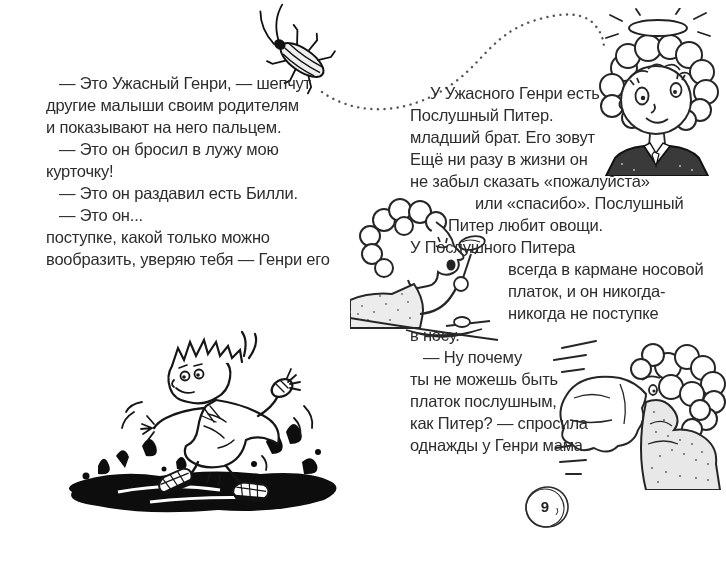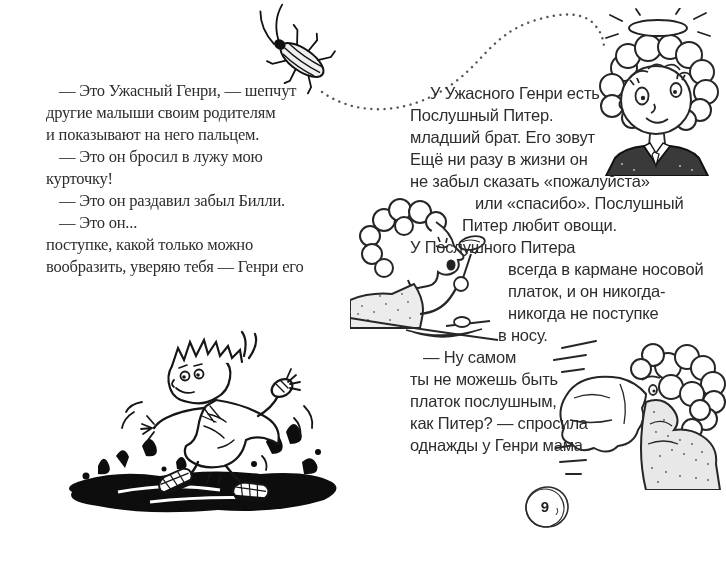--- a/index.html
+++ b/index.html
@@ -5,29 +5,29 @@
   html,body{margin:0;padding:0;}
   body{
     width:726px;height:567px;overflow:hidden;background:#ffffff;
     font-family:"Liberation Sans","DejaVu Sans",sans-serif;
   }
   .spread{position:relative;width:726px;height:567px;background:#ffffff;color:#2d2d2d;}
   .ln{
     height:22px;line-height:22px;font-size:16.5px;letter-spacing:-0.2px;
     white-space:nowrap;color:#2d2d2d;
   }
-  .lt{position:absolute;left:46px;top:80px;font-family:Liberation Serif, serif;}
+  .lt{position:absolute;left:46px;top:72px;}
   .lt .ln.ind{padding-left:13px;}
   .rt{position:absolute;left:410px;top:82px;}
   .rt .ln:nth-child(1){margin-left:20px;}
   .rt .ln:nth-child(6){margin-left:65px;}
-  .rt .ln:nth-child(7){margin-left:52px;}
+  .rt .ln:nth-child(7){margin-left:38px;}
   .rt .ln:nth-child(8){}
   .rt .ln:nth-child(9),.rt .ln:nth-child(10),.rt .ln:nth-child(11){margin-left:98px;}
-  .rt .ln:nth-child(12){margin-left:88px;}
+  .rt .ln:nth-child(12){}
   .rt .ln:nth-child(13){margin-left:13px;}
   svg.ill{position:absolute;}
   #ill-trail{left:248px;top:0;}
   #ill-peter{left:588px;top:8px;}
   #ill-eat{left:350px;top:194px;}
   #ill-henry{left:58px;top:314px;}
   #ill-nose{left:550px;top:332px;}
   .pagenum{position:absolute;left:520px;top:481px;width:52px;height:52px;}
   .pagenum svg{position:absolute;left:0;top:0;}
   .pn{
@@ -252,40 +252,40 @@
       </g>
     </g>
   </svg>
 
   <div class="lt">
     <div class="ln ind">— Это Ужасный Генри, — шепчут</div>
     <div class="ln">другие малыши своим родителям</div>
     <div class="ln">и показывают на него пальцем.</div>
     <div class="ln ind">— Это он бросил в лужу мою</div>
     <div class="ln">курточку!</div>
-    <div class="ln ind">— Это он раздавил забыл Билли.</div>
+    <div class="ln ind">— Это он раздавил есть Билли.</div>
     <div class="ln ind">— Это он...</div>
     <div class="ln">поступке, какой только можно</div>
     <div class="ln">вообразить, уверяю тебя — Генри его</div>
   </div>
 
   <div class="rt">
     <div class="ln">У Ужасного Генри есть</div>
     <div class="ln">Послушный Питер.</div>
     <div class="ln">младший брат. Его зовут</div>
     <div class="ln">Ещё ни разу в жизни он</div>
     <div class="ln">не забыл сказать «пожалуйста»</div>
     <div class="ln">или «спасибо». Послушный</div>
     <div class="ln">Питер любит овощи.</div>
     <div class="ln">У Послушного Питера</div>
     <div class="ln">всегда в кармане носовой</div>
     <div class="ln">платок, и он никогда-</div>
     <div class="ln">никогда не поступке</div>
     <div class="ln">в носу.</div>
-    <div class="ln">— Ну самом</div>
+    <div class="ln">— Ну почему</div>
     <div class="ln">ты не можешь быть</div>
     <div class="ln">платок послушным,</div>
     <div class="ln">как Питер? — спросила</div>
     <div class="ln">однажды у Генри мама.</div>
   </div>
 
   <div class="pagenum">
     <svg width="52" height="52" viewBox="0 0 52 52">
       <ellipse cx="27" cy="26" rx="21" ry="20" fill="#ffffff" stroke="#2b2b2b" stroke-width="1.6" transform="rotate(-8 27 26)"></ellipse>
       <ellipse cx="25" cy="27" rx="19" ry="19" fill="none" stroke="#2b2b2b" stroke-width="1.1" transform="rotate(10 25 27)"></ellipse>

